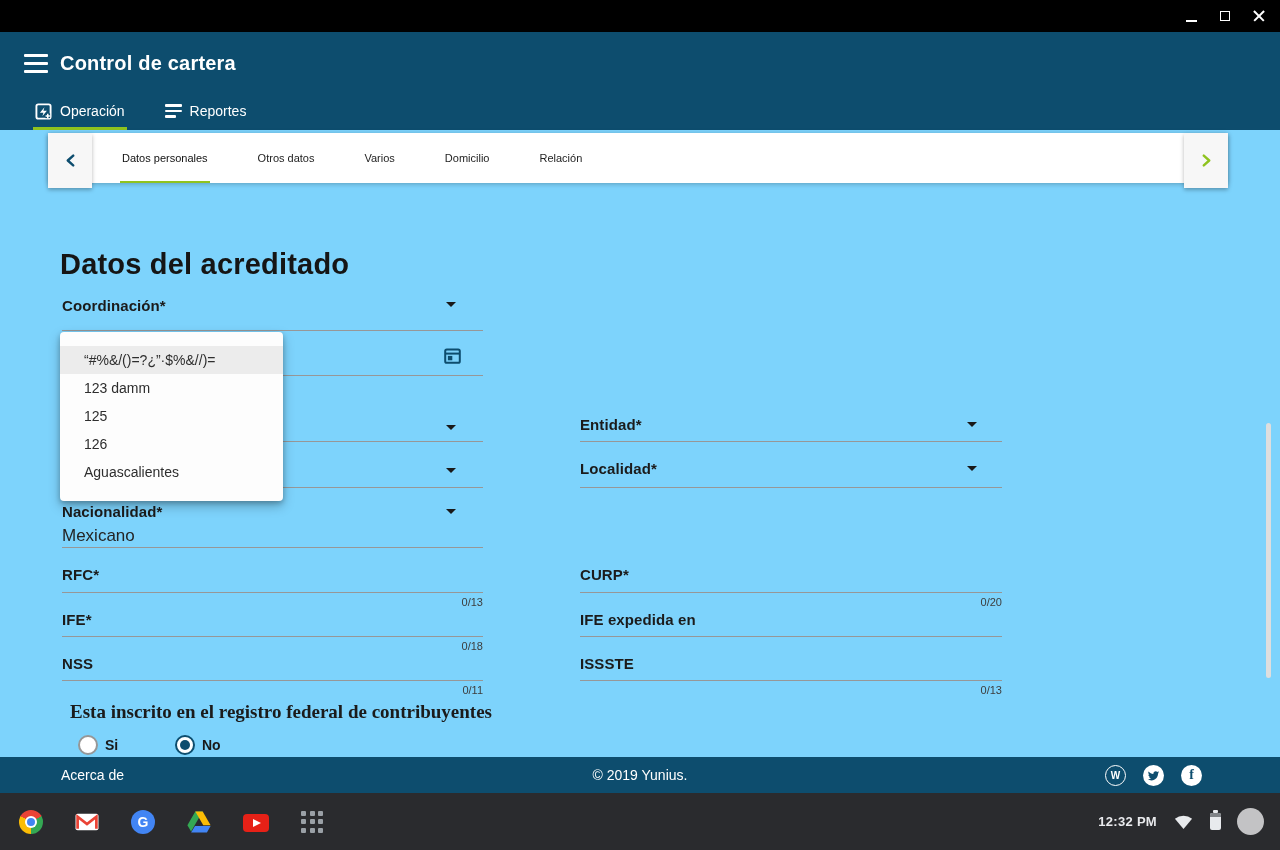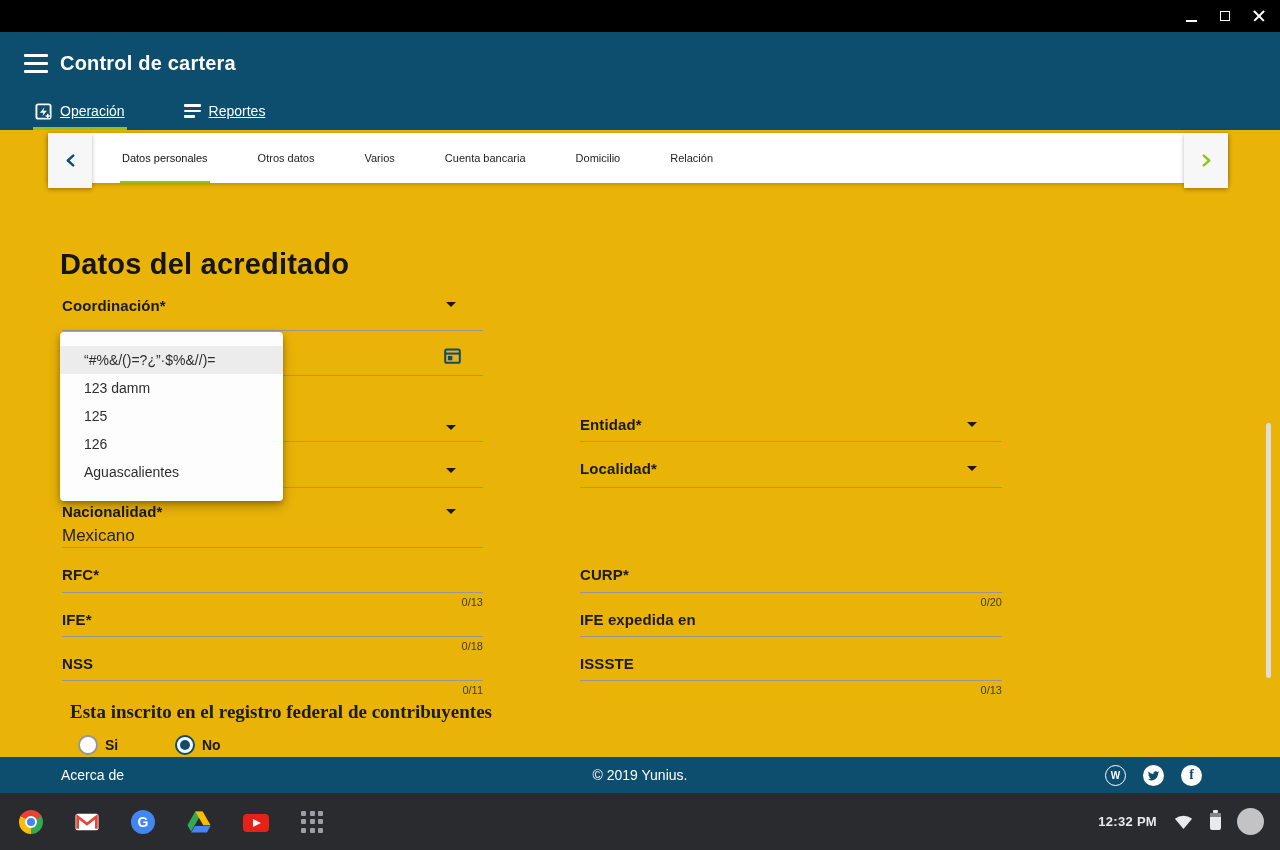--- a/index.html
+++ b/index.html
@@ -2,39 +2,39 @@
 <html><head>
 <meta charset="utf-8">
 <style>
   :root{
     --blue:#0d4d6e;
     --green:#8fc31f;
     --ink:#1b1b1b;
   }
   html,body{margin:0;padding:0;background:#555;}
   .screen{
-    position:relative;width:1280px;height:850px;background:#eab308;overflow:hidden;
+    position:relative;width:1280px;height:850px;background:#7dd3fc;overflow:hidden;
     font-family:"Liberation Sans","DejaVu Sans",sans-serif;
   }
   
   .titlebar{position:absolute;top:0;left:0;width:100%;height:32px;background:#000;}
   .winbtns{position:absolute;right:10px;top:0;height:32px;display:flex;align-items:center;gap:12px;}
   .winbtn{width:22px;height:22px;display:flex;align-items:center;justify-content:center;cursor:pointer;}
   .glyph-min{width:11px;height:2px;background:#fff;margin-top:9px;}
   .glyph-max{width:10px;height:10px;border:1.5px solid #fff;box-sizing:border-box;}
   .glyph-close{position:relative;width:12px;height:12px;}
   .glyph-close::before,.glyph-close::after{content:'';position:absolute;left:-1px;top:5px;width:14px;height:1.6px;background:#fff;}
   .glyph-close::before{transform:rotate(45deg);}
   .glyph-close::after{transform:rotate(-45deg);}
   
   .appbar{position:absolute;top:32px;left:0;width:100%;height:98px;background:var(--blue);color:#fff;}
   .hamburger{position:absolute;left:24px;top:22px;width:24px;height:19px;display:flex;flex-direction:column;justify-content:space-between;cursor:pointer;background:none;border:none;padding:0;}
   .hamburger span{display:block;width:24px;height:2.6px;background:#fff;border-radius:1px;}
   .app-title{position:absolute;left:60px;top:20px;font-size:20px;font-weight:bold;letter-spacing:.2px;}
-  .app-tabs{position:absolute;left:33px;bottom:0;display:flex;gap:55px;height:38px;text-decoration:underline;}
+  .app-tabs{position:absolute;left:33px;bottom:0;display:flex;gap:36px;height:38px;}
   .app-tab{display:flex;align-items:center;gap:8px;font-size:14px;color:#fff;position:relative;padding:0 2px;cursor:pointer;}
   .app-tab.active::after{content:'';position:absolute;left:0;right:0;bottom:0;height:3px;background:var(--green);}
   .ic-oper{width:17px;height:17px;}
   .ic-rep{display:flex;flex-direction:column;gap:3px;}
   .ic-rep span{display:block;height:2.4px;background:#fff;border-radius:1px;}
   .ic-rep span:nth-child(1){width:17px;}
   .ic-rep span:nth-child(2){width:17px;}
   .ic-rep span:nth-child(3){width:11px;}
   
   .tabcard{position:absolute;top:133px;left:48px;width:1180px;height:50px;background:#fff;box-shadow:0 1px 5px rgba(0,0,0,.25);}
@@ -147,21 +147,20 @@
   <div class="tabcard">
     <button class="pager prev">
       <svg width="13" height="13" viewBox="0 0 12 12">
         <path d="M8.5 1.5 L3.5 6 L8.5 10.5" fill="none" stroke="#0d4d6e" stroke-width="2.2" stroke-linecap="round" stroke-linejoin="round"></path>
       </svg>
     </button>
     <div class="tabs-row">
       <div class="sec-tab active">Datos personales</div>
       <div class="sec-tab">Otros datos</div>
       <div class="sec-tab">Varios</div>
-      <div class="sec-tab">Cuenta bancaria</div>
       <div class="sec-tab">Domicilio</div>
       <div class="sec-tab">Relación</div>
     </div>
     <button class="pager next">
       <svg width="13" height="13" viewBox="0 0 12 12">
         <path d="M3.5 1.5 L8.5 6 L3.5 10.5" fill="none" stroke="#8fc31f" stroke-width="2.2" stroke-linecap="round" stroke-linejoin="round"></path>
       </svg>
     </button>
   </div>
 

